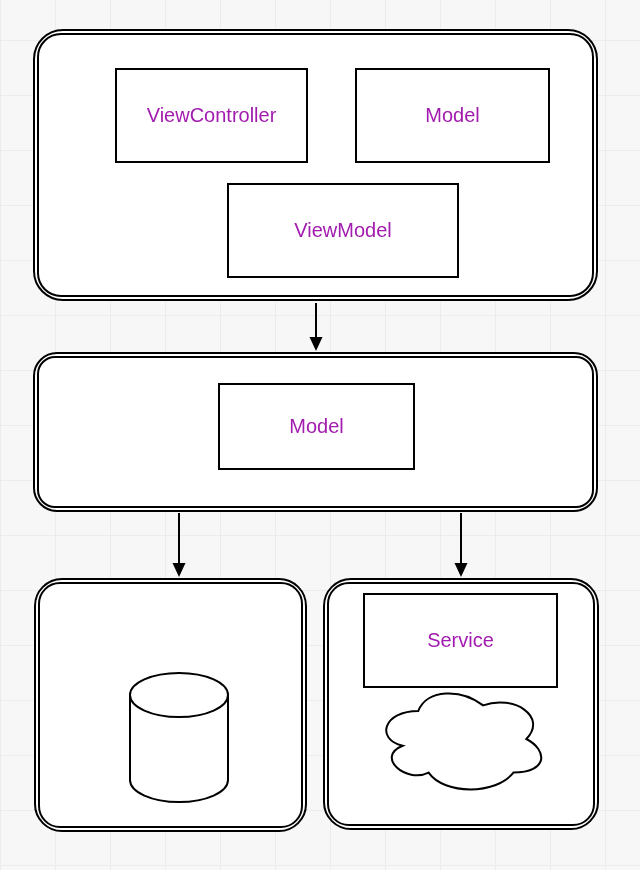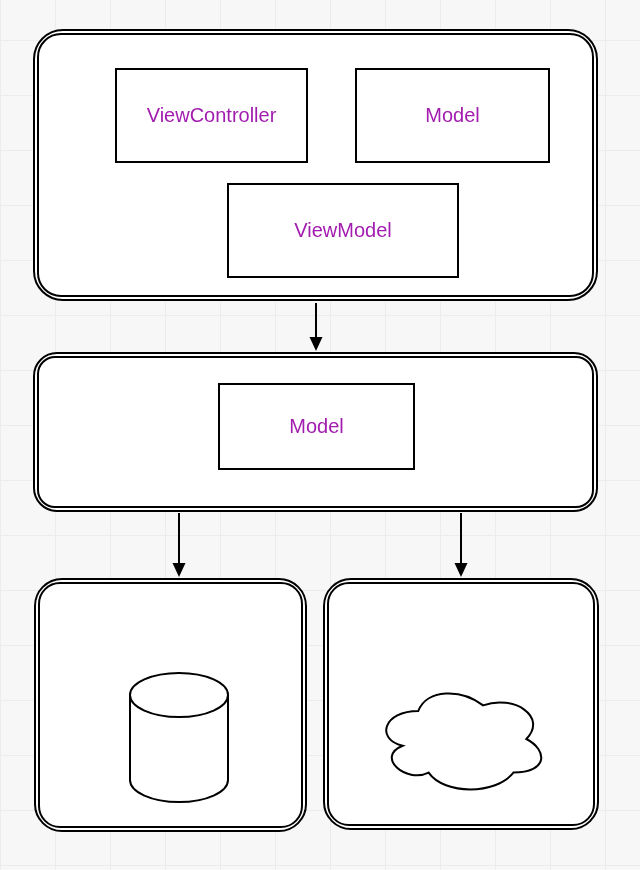--- a/index.html
+++ b/index.html
@@ -102,20 +102,23 @@
 
   <div class="dbl c-repository"></div>
   <div class="icon-shape i-cylinder">
     <svg width="102" height="134" viewBox="0 0 102 134">
       <path d="M2,24 L2,109 A49,22 0 0 0 100,109 L100,24" fill="#ffffff" stroke="#000000" stroke-width="2"></path>
       <ellipse cx="51" cy="24" rx="49" ry="22" fill="#ffffff" stroke="#000000" stroke-width="2"></ellipse>
     </svg>
   </div>
 
   <div class="dbl c-service"></div>
+  <div class="node n-service">
+    <span class="lbl">Service</span>
+  </div>
   <div class="icon-shape i-cloud">
     <svg width="177" height="116" viewBox="-2 -2 177 116">
       <path d="M43.25,28
                C8.65,28 0,56 27.68,62.72
                C0,73.92 31.14,100.8 53.63,89.6
                C69.2,112 121.1,112 138.4,89.6
                C173,89.6 173,67.2 151.38,56
                C173,33.6 138.4,11.2 108.13,22.4
                C86.5,5.6 51.9,5.6 43.25,28 Z" fill="#ffffff" stroke="#000000" stroke-width="2"></path>
     </svg>

